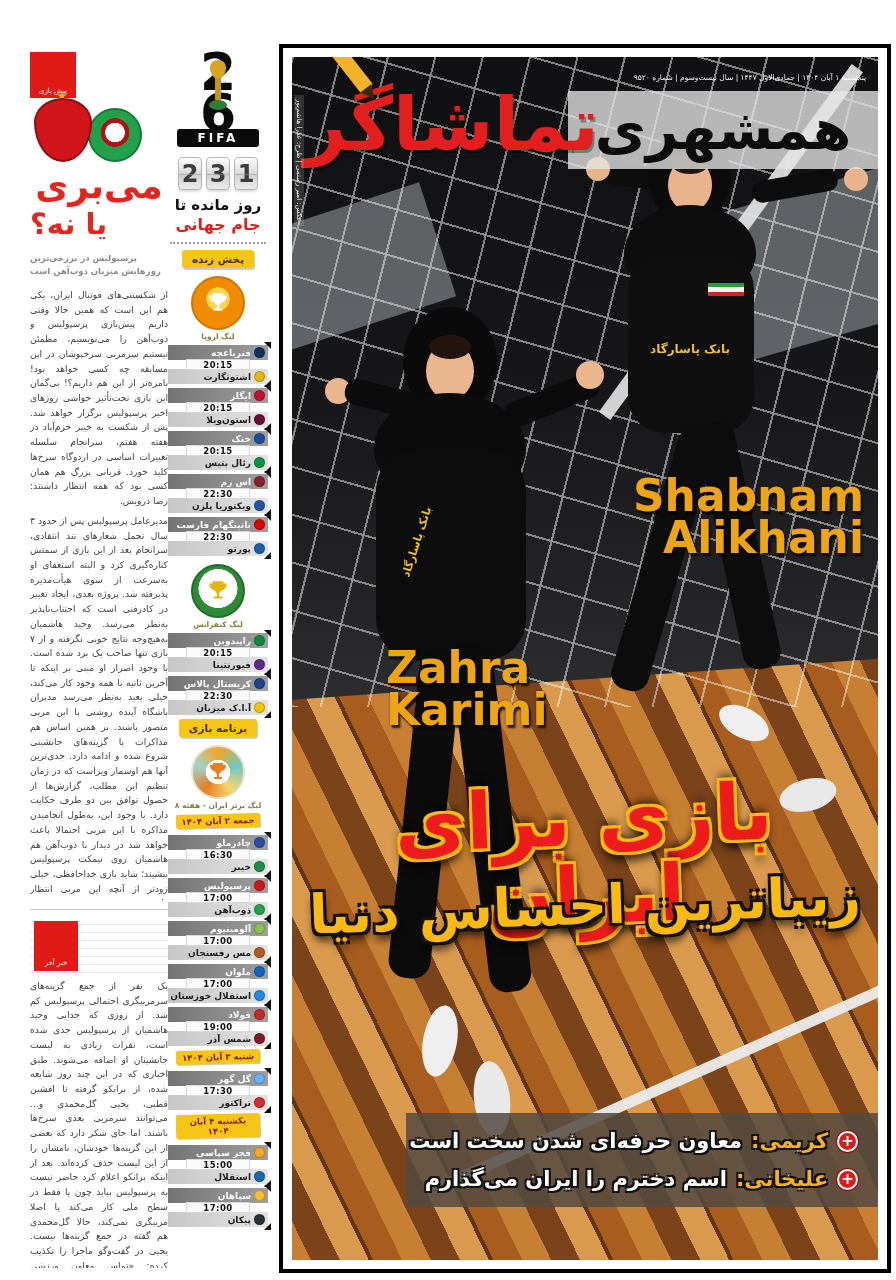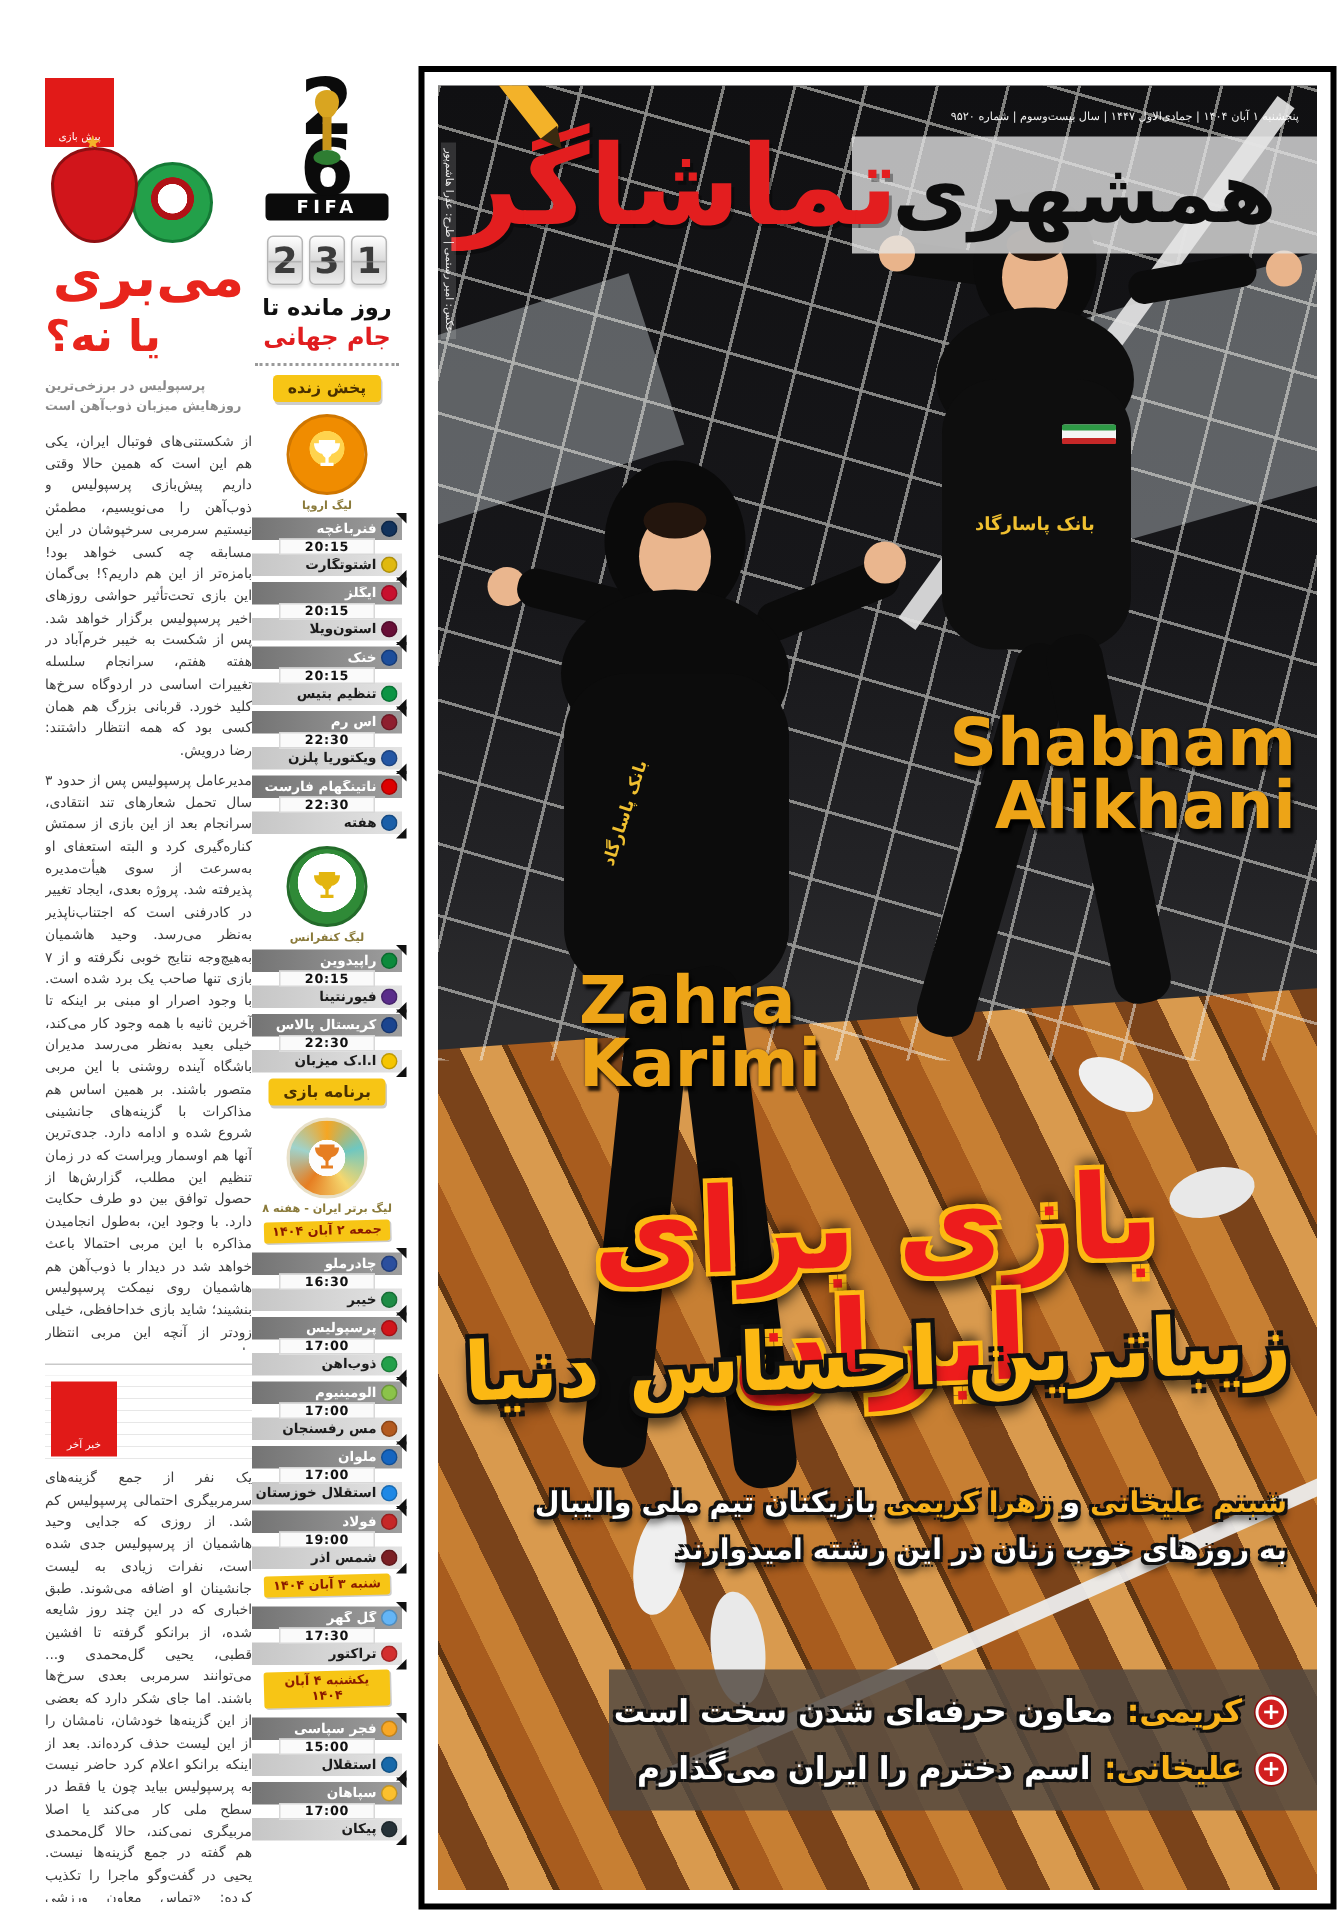--- a/index.html
+++ b/index.html
@@ -210,21 +210,21 @@
         </div>
       </div>
       <div class="match">
         <div class="team-bar home">
           <span class="team-logo" style="background: rgb(29, 78, 155);"></span>
           <span class="team-name">خنک</span>
         </div>
         <div class="time-band">20:15</div>
         <div class="team-bar away">
           <span class="team-logo" style="background: rgb(11, 148, 68);"></span>
-          <span class="team-name">تنظیم بتیس</span>
+          <span class="team-name">رئال بتیس</span>
         </div>
       </div>
       <div class="match">
         <div class="team-bar home">
           <span class="team-logo" style="background: rgb(142, 31, 47);"></span>
           <span class="team-name">اس رم</span>
         </div>
         <div class="time-band">22:30</div>
         <div class="team-bar away">
           <span class="team-logo" style="background: rgb(36, 86, 164);"></span>
@@ -232,21 +232,21 @@
         </div>
       </div>
       <div class="match">
         <div class="team-bar home">
           <span class="team-logo" style="background: rgb(221, 0, 0);"></span>
           <span class="team-name">ناتینگهام فارست</span>
         </div>
         <div class="time-band">22:30</div>
         <div class="team-bar away">
           <span class="team-logo" style="background: rgb(27, 95, 168);"></span>
-          <span class="team-name">هفته</span>
+          <span class="team-name">پورتو</span>
         </div>
       </div>
     </div>
 
   <div class="trophy-circle uecl">
     <svg width="26" height="26" viewBox="0 0 24 24" fill="currentColor">
       <path d="M7 3h10v2h3c0 4-2.5 6-5 6.5A5 5 0 0 1 13 14v3h3v2H8v-2h3v-3a5 5 0 0 1-2-2.5C6.5 11 4 9 4 5h3V3z"></path>
     </svg>
   </div>
   <div class="league-caption">لیگ کنفرانس</div>
@@ -443,25 +443,20 @@
       <div>Alikhani</div>
     </div>
     <div class="name-yellow name-left">
       <div>Zahra</div>
       <div>Karimi</div>
     </div>
 
     <div class="headline1">بازی برای ایران</div>
     <div class="headline2">زیباترین احساس دنیا</div>
 
-    <div class="cover-subtitle">
-      <span class="nm">شبنم علیخانی</span><span> و </span><span class="nm">زهرا کریمی</span><span> بازیکنان تیم ملی والیبال</span>
-      <br>
-      <span>به روزهای خوب زنان در این رشته امیدوارند</span>
-    </div>
 
     <div class="bullets-panel">
         <div class="bullet-row">
           <span class="plus">+</span>
           <span class="speaker">کریمی:</span>
           <span class="bullet-text">معاون حرفه‌ای شدن سخت است</span>
         </div>
         <div class="bullet-row">
           <span class="plus">+</span>
           <span class="speaker">علیخانی:</span>

